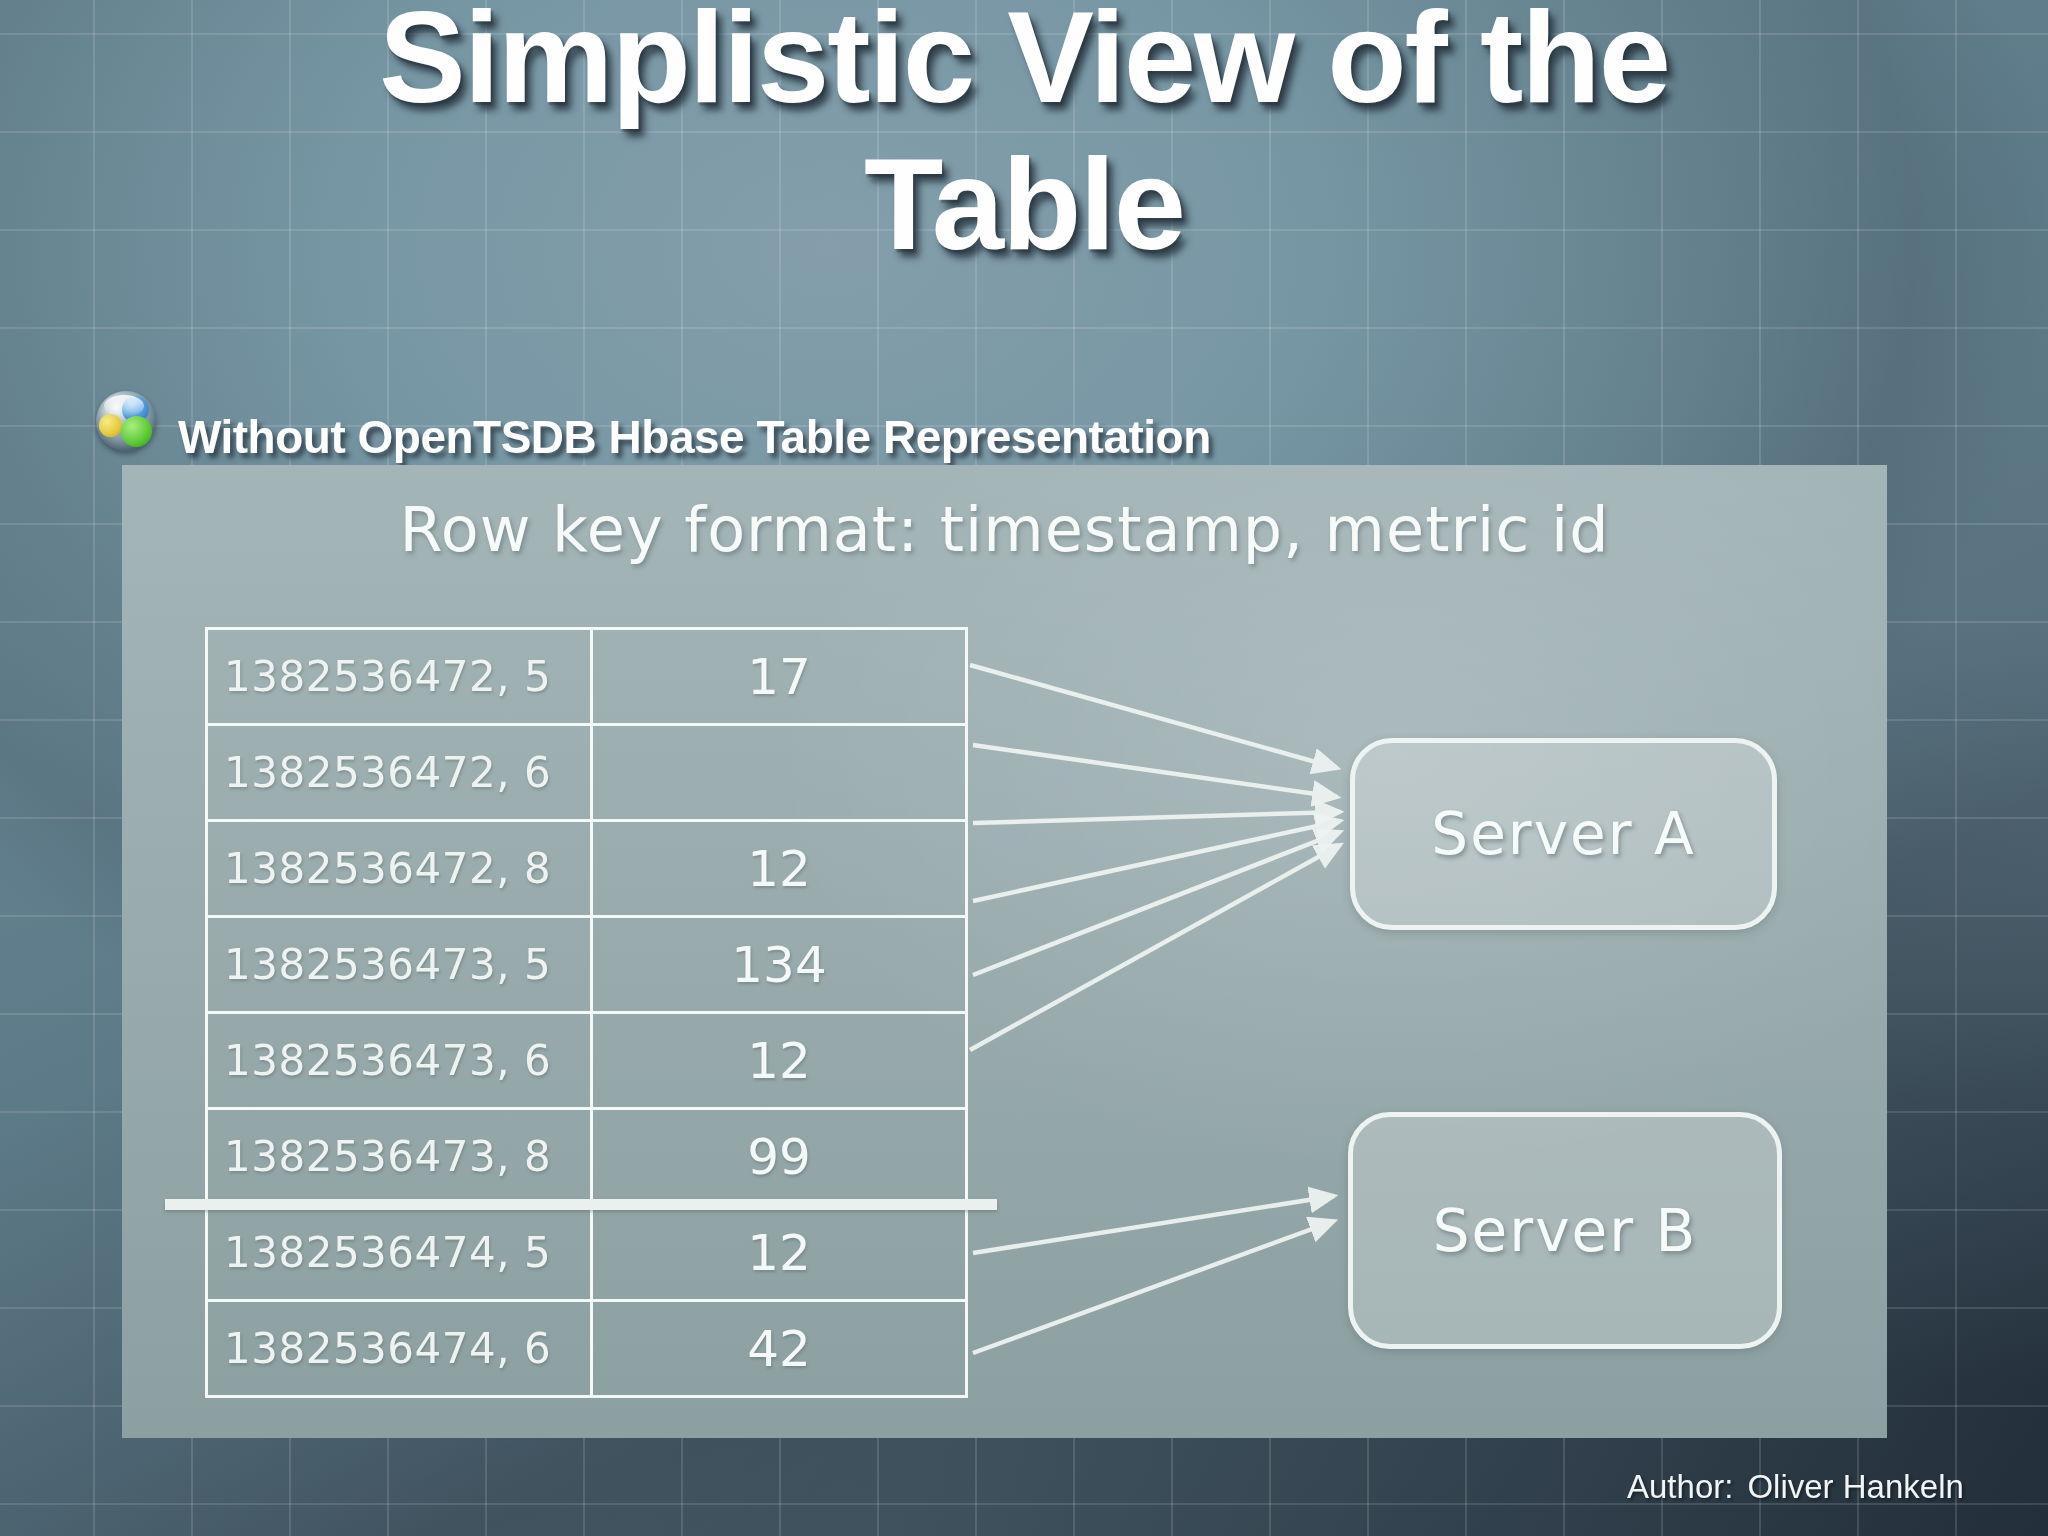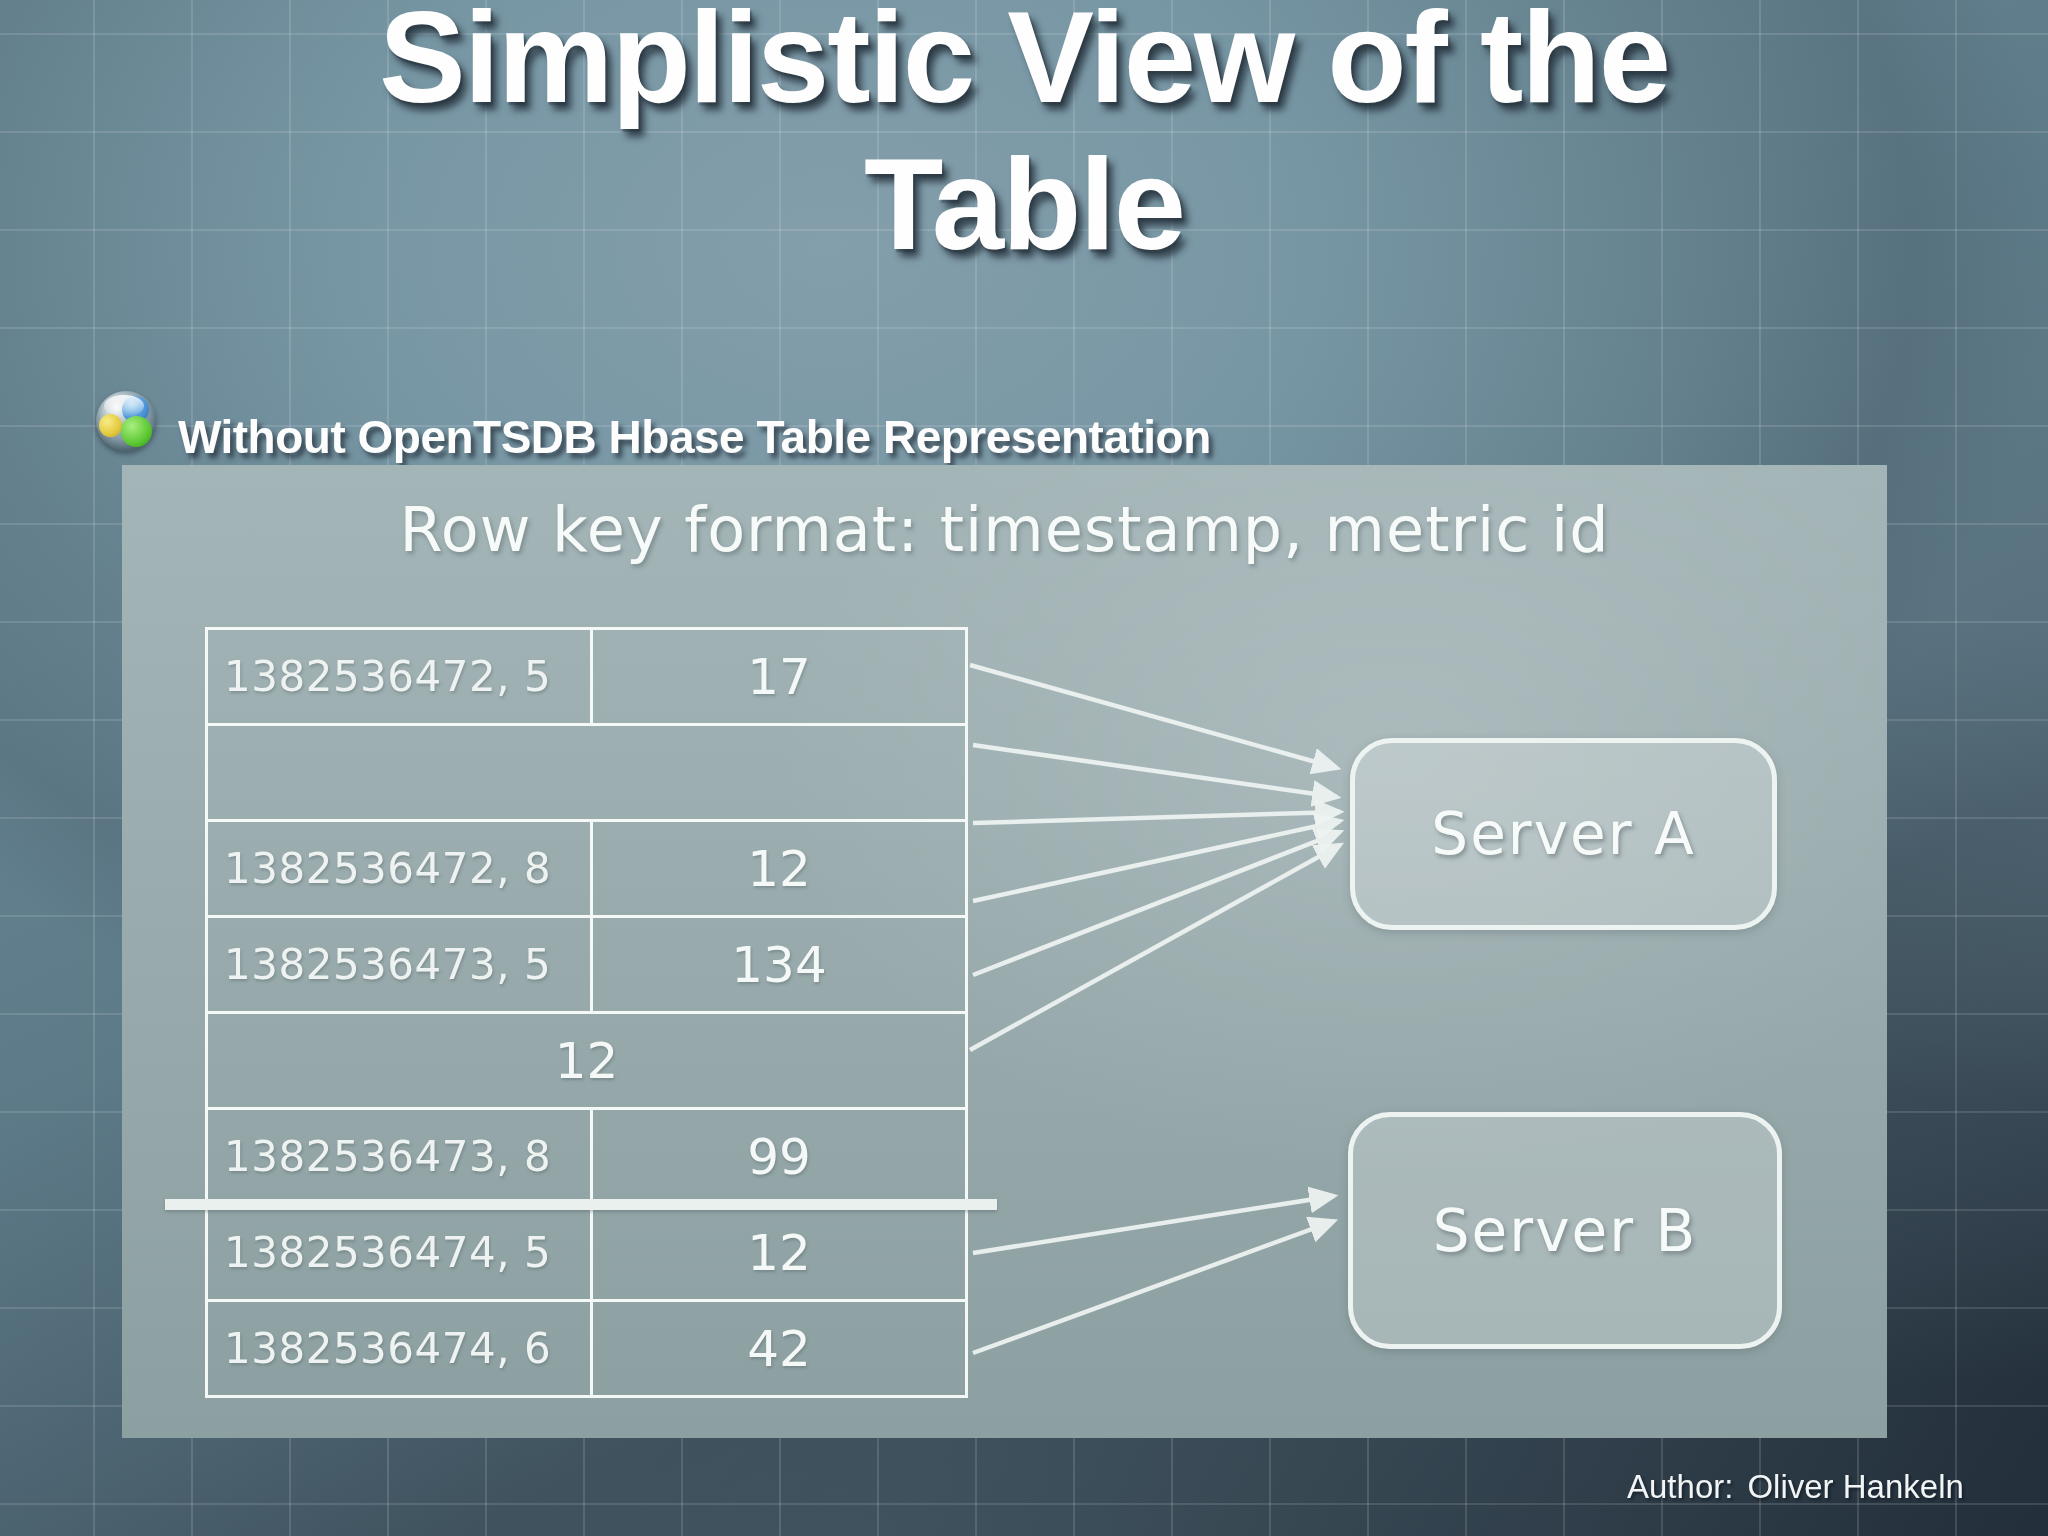--- a/index.html
+++ b/index.html
@@ -111,30 +111,32 @@
 
   <div class="panel">
     <div class="panel-heading">Row key format: timestamp, metric id</div>
 
     <div class="dtable" id="dtable">
         <div class="trow">
           <div class="tkey">1382536472, 5</div>
           <div class="tval">17</div>
         </div>
         <div class="trow">
+          <div class="tkey">1382536472, 6</div>
         </div>
         <div class="trow">
           <div class="tkey">1382536472, 8</div>
           <div class="tval">12</div>
         </div>
         <div class="trow">
           <div class="tkey">1382536473, 5</div>
           <div class="tval">134</div>
         </div>
         <div class="trow">
+          <div class="tkey">1382536473, 6</div>
           <div class="tval">12</div>
         </div>
         <div class="trow">
           <div class="tkey">1382536473, 8</div>
           <div class="tval">99</div>
         </div>
         <div class="trow">
           <div class="tkey">1382536474, 5</div>
           <div class="tval">12</div>
         </div>

